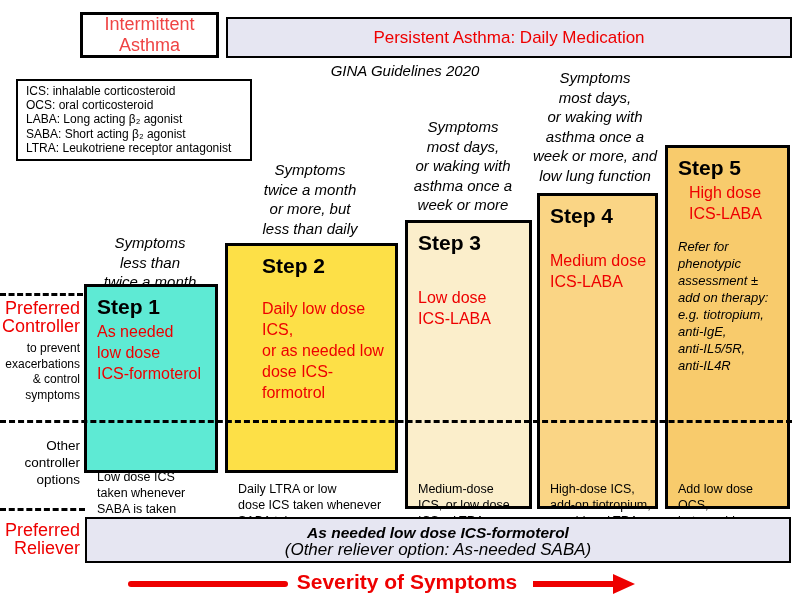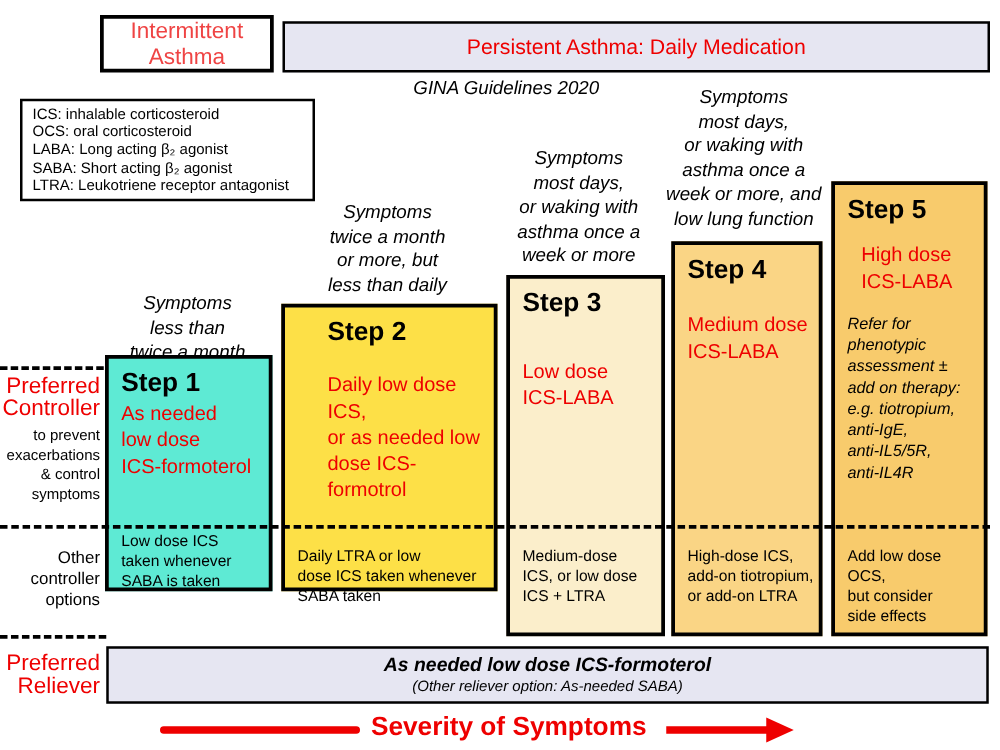--- a/index.html
+++ b/index.html
@@ -47,28 +47,29 @@
   .s2{left:225px;top:243px;width:173px;height:230px;background:#fde047;padding-left:24px;}
   .s3{left:405px;top:220px;width:127px;height:289px;background:#fbeecb;}
   .s4{left:537px;top:193px;width:121px;height:316px;background:#fad585;}
   .s5{left:665px;top:145px;width:125px;height:364px;background:#f8cb6c;}
   .step-title{font-size:21px;font-weight:bold;padding:8px 0 0 10px;}
   .step-treatment{
     color:#ee0000;font-size:16px;line-height:21px;
     padding:0 6px 0 10px;white-space:pre-line;
   }
   .gap1{margin-top:2px;} .gap2{margin-top:20px;} .gap3{margin-top:32px;}
-  .gap4{margin-top:22px;} .gap5{margin-top:14px;padding-left:21px;}
+  .gap4{margin-top:22px;} .gap5{margin-top:2px;padding-left:21px;}
   .step-note{
     font-style:italic;font-size:13px;line-height:17px;
     padding:14px 4px 0 10px;white-space:pre-line;
   }
   .step-other{
     position:absolute;left:10px;right:4px;font-size:12.5px;line-height:16px;
     white-space:pre-line;
+    margin-top:44px;
   }
   .o1{top:138px;} .o2{top:191px;} .o3{top:214px;} .o4{top:241px;} .o5{top:289px;}
   
   .row-label{position:absolute;left:0;width:80px;text-align:right;white-space:pre-line;}
   .lab-red{color:#ee0000;font-weight:normal;font-size:18px;line-height:18px;}
   .pref-controller{top:299px;}
   .controller-note{top:341px;font-size:12px;line-height:15.5px;}
   .other-controller{top:437px;font-size:13.5px;line-height:17px;}
   .pref-reliever{top:521px;}
   
@@ -76,21 +77,21 @@
   .d1{left:0;top:293px;width:83px;}
   .d2{left:0;top:420px;width:792px;z-index:10;}
   .d3{left:0;top:508px;width:85px;}
   
   .reliever-bar{
     position:absolute;left:85px;top:517px;width:706px;height:46px;
     border:2.5px solid #000;background:#e6e6f2;box-sizing:border-box;
     display:flex;flex-direction:column;align-items:center;justify-content:center;
   }
   .reliever-main{font-style:italic;font-weight:bold;font-size:15.5px;line-height:18px;}
-  .reliever-sub{font-style:italic;font-size:12px;line-height:15px;}
+  .reliever-sub{font-style:italic;font-size:17px;line-height:15px;}
   
   .sev-line{position:absolute;left:128px;top:581px;width:160px;height:6px;background:#ee0000;border-radius:3px;}
   .sev-label{
     position:absolute;left:293px;top:570px;width:228px;text-align:center;
     color:#ee0000;font-weight:bold;font-size:21px;
   }
   .sev-arrow-shaft{position:absolute;left:533px;top:581px;width:82px;height:6px;background:#ee0000;}
   .sev-arrow-head{
     position:absolute;left:613px;top:574px;width:0;height:0;
     border-left:22px solid #ee0000;border-top:10px solid transparent;border-bottom:10px solid transparent;

